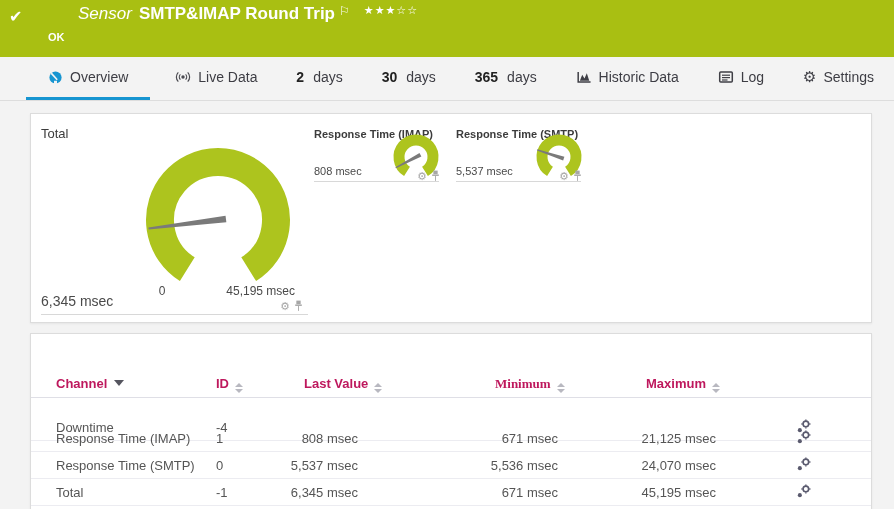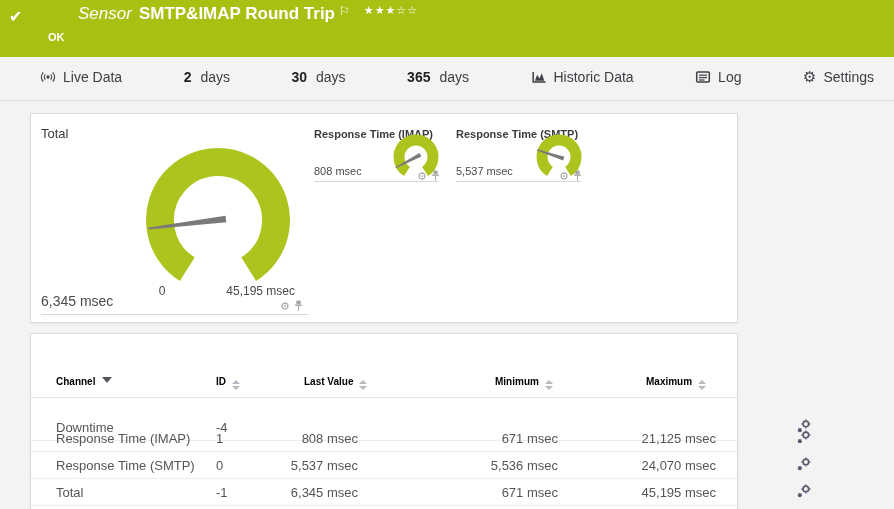--- a/index.html
+++ b/index.html
@@ -21,39 +21,39 @@
   .tabbar { height:44px; background:#f3f3f3; border-bottom:1px solid #ddd;
             display:flex; justify-content:space-between; padding:0 6px 0 26px; }
   .tab { display:flex; align-items:center; gap:7px; padding:0 14px; cursor:pointer;
          border-bottom:3px solid transparent; font-size:14px; color:#3d3d44; }
   .tab.active { border-bottom-color:#1795d1; padding:0 22px; }
   .tab .num { font-weight:bold; color:#222; margin-right:2px; }
   .tab .gear-glyph { font-size:15px; color:#3f3f46; }
   .tab svg { display:block; }
 
   
-  .card { position:absolute; left:30px; width:708px; background:#fff;
+  .card { position:absolute; left:30px; width:842px; background:#fff;
           border:1px solid #dcdcdc; box-shadow:0 1px 2px rgba(0,0,0,0.06); }
   #card-overview { top:113px; height:210px; }
   #card-table    { top:333px; height:176px; border-bottom:none; }
 
   .abs { position:absolute; }
   .panel-title { font-size:13px; color:#3c3c3c; }
   .mini-title  { font-size:11px; font-weight:bold; color:#3c3c3c; white-space:nowrap; }
   .gauge-value-big { font-size:14px; color:#4a4a4a; }
   .gauge-minmax { font-size:12px; color:#4a4a4a; }
   .mini-value { font-size:11px; color:#4a4a4a; }
   .footer-line { border-bottom:1px solid #d8d8d8; }
   .footer-icons { display:flex; gap:4px; align-items:center; }
   .footer-icons .gear-glyph { font-size:11px; color:#a6a6a6; line-height:1; cursor:pointer; }
   .footer-icons svg { cursor:pointer; }
 
   
   .tbl-header { position:absolute; left:0; right:0; top:36px; height:28px;
-                border-bottom:1px solid #dfdfe6; font-size:10px; font-weight:600; color:#000000; }
+                border-bottom:1px solid #dfdfe6; font-size:13px; font-weight:600; color:#be185d; }
   .tbl-row { position:absolute; left:0; right:0; height:27px;
              border-bottom:1px solid #ececf1; font-size:13px; color:#555; }
   .cell { position:absolute; top:6px; white-space:nowrap; }
   .num-cell { text-align:right; }
   .sort-pair { display:inline-flex; flex-direction:column; gap:2px; margin-left:6px;
                vertical-align:1px; cursor:pointer; }
   .sort-pair .up { width:0; height:0; border-left:4px solid transparent;
                    border-right:4px solid transparent; border-bottom:4px solid #b8b8c0; }
   .sort-pair .down { width:0; height:0; border-left:4px solid transparent;
                      border-right:4px solid transparent; border-top:4px solid #b8b8c0; }
@@ -67,20 +67,28 @@
 
 <div class="sensor-bar">
   <span class="sensor-check icon-glyph">✔</span>
   <div class="sensor-title-row">
     <span class="sensor-kind">Sensor</span><span class="sensor-name">SMTP&amp;IMAP Round Trip</span><span class="sensor-flag icon-glyph">⚐</span><span class="sensor-stars icon-glyph">★★★☆☆</span>
   </div>
   <span class="sensor-status">OK</span>
 </div>
 
 <div class="tabbar">
+  <div class="tab active">
+    <svg width="15" height="15" viewBox="-8 -8 16 16">
+      <circle r="6.5" fill="#1795d1"></circle>
+      <rect x="-1.6" y="3.5" width="3.2" height="4.5" fill="#f3f3f3"></rect>
+      <line x1="-4.6" y1="-4.6" x2="1.8" y2="2.4" stroke="#f3f3f3" stroke-width="1.8"></line>
+    </svg>
+    <span>Overview</span>
+  </div>
   <div class="tab">
     <svg width="16" height="16" viewBox="0 0 16 16">
       <circle cx="8" cy="8" r="1.7" fill="#4a4a50"></circle>
       <path d="M5.4 5.4 A3.7 3.7 0 0 0 5.4 10.6 M3.3 3.3 A6.7 6.7 0 0 0 3.3 12.7
                M10.6 5.4 A3.7 3.7 0 0 1 10.6 10.6 M12.7 3.3 A6.7 6.7 0 0 1 12.7 12.7" fill="none" stroke="#4a4a50" stroke-width="1.2"></path>
     </svg>
     <span>Live Data</span>
   </div>
   <div class="tab">
     <span class="num">2</span>
@@ -185,21 +193,21 @@
           <span class="up"></span>
           <span class="down"></span>
         </span>
     </span>
     <span class="cell" style="left:273px;">
       <span>Last Value</span><span class="sort-pair">
           <span class="up"></span>
           <span class="down"></span>
         </span>
     </span>
-    <span class="cell" style="left:464px;">
+    <span class="cell" style="left:464px;font-family:Liberation Serif, serif;">
       <span>Minimum</span><span class="sort-pair">
           <span class="up"></span>
           <span class="down"></span>
         </span>
     </span>
     <span class="cell" style="left:615px;">
       <span>Maximum</span><span class="sort-pair">
           <span class="up"></span>
           <span class="down"></span>
         </span>

